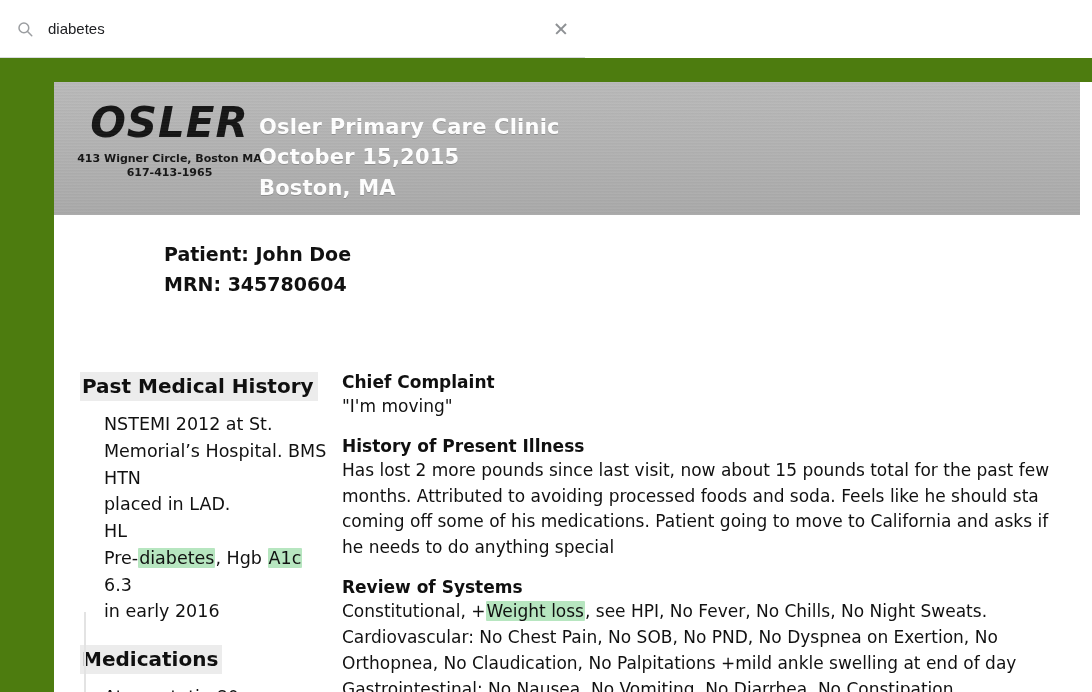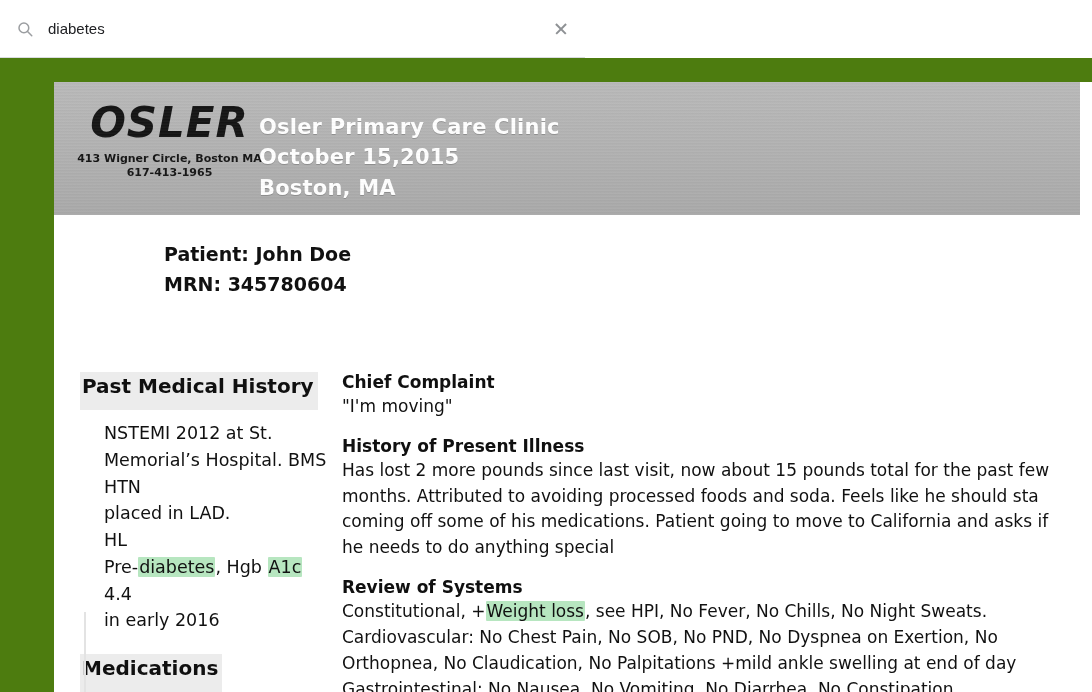--- a/index.html
+++ b/index.html
@@ -186,21 +186,21 @@
   .sec-head {
     font-family: "DejaVu Sans", sans-serif;
     font-weight: bold;
     font-size: 20px;
     color: #101010;
     margin: 0 0 10px 0;
     display: inline-block;
   }
   .sec-head.hl-band {
     background: #ececec;
-    padding: 2px 4px 12px 2px;
+    padding: 2px 4px 3px 2px;
   }
   .sec-head-r {
     font-family: "DejaVu Sans", sans-serif;
     font-weight: bold;
     font-size: 17px;
     color: #101010;
     margin: 0 0 2px 0;
   }
 
   .lh-text {
@@ -277,21 +277,21 @@
       <div class="col-left">
         <div class="blk">
           <div class="sec-head hl-band">Past Medical History</div>
           <div class="lh-text">
             <div>NSTEMI 2012 at St.</div>
             <div>Memorial’s Hospital. BMS</div>
             <div>HTN</div>
             <div>placed in LAD.</div>
             <div>HL</div>
             <div>
-              <span>Pre-</span><mark class="hit">diabetes</mark><span>, Hgb </span><mark class="hit">A1c</mark><span> 4.4</span>
+              <span>Pre-</span><mark class="hit">diabetes</mark><span>, Hgb </span><mark class="hit">A1c</mark><span> 6.3</span>
             </div>
             <div>in early 2016</div>
           </div>
         </div>
 
         <div class="blk">
           <div class="sec-head hl-band">Medications</div>
           <div class="lh-text">
             <div>Atorvastatin 80 mg nightly</div>
             <div>Aspirin 81 mg daily</div>

